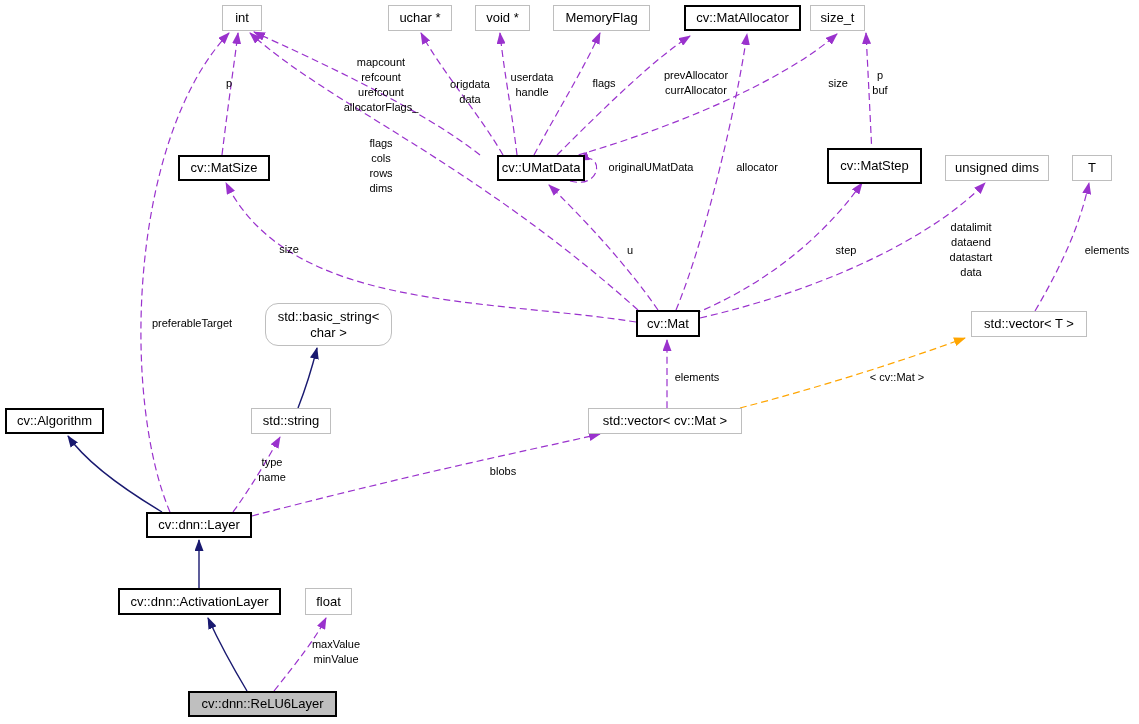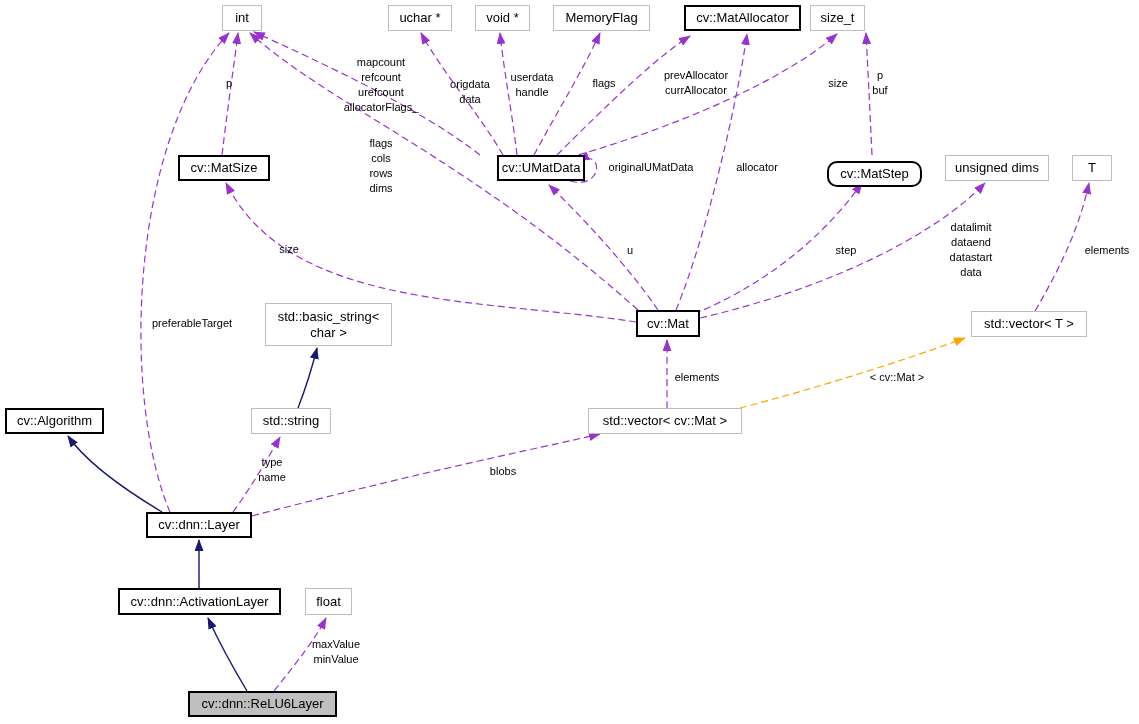--- a/index.html
+++ b/index.html
@@ -75,24 +75,24 @@
 
   <div id="nodes">
       <div class="node ext" style="left: 222px; top: 5px; width: 40px; height: 26px;">int</div>
       <div class="node ext" style="left: 388px; top: 5px; width: 64px; height: 26px;">uchar *</div>
       <div class="node ext" style="left: 475px; top: 5px; width: 55px; height: 26px;">void *</div>
       <div class="node ext" style="left: 553px; top: 5px; width: 97px; height: 26px;">MemoryFlag</div>
       <div class="node ref" style="left: 684px; top: 5px; width: 117px; height: 26px;">cv::MatAllocator</div>
       <div class="node ext" style="left: 810px; top: 5px; width: 55px; height: 26px;">size_t</div>
       <div class="node ref" style="left: 178px; top: 155px; width: 92px; height: 26px;">cv::MatSize</div>
       <div class="node ref" style="left: 469px; top: 155px; width: 88px; height: 26px; margin-left: 28px;">cv::UMatData</div>
-      <div class="node ref" style="left: 827px; top: 161px; width: 95px; height: 26px; border-radius: 10px;">cv::MatStep</div>
+      <div class="node ref" style="left: 827px; top: 148px; width: 95px; height: 36px;">cv::MatStep</div>
       <div class="node ext" style="left: 945px; top: 155px; width: 104px; height: 26px;">unsigned dims</div>
       <div class="node ext" style="left: 1072px; top: 155px; width: 40px; height: 26px;">T</div>
-      <div class="node ext" style="left: 265px; top: 303px; width: 127px; height: 43px;">std::basic_string&lt;
+      <div class="node ext" style="left: 265px; top: 303px; width: 127px; height: 43px; border-radius: 13px;">std::basic_string&lt;
 char &gt;</div>
       <div class="node ref" style="left: 636px; top: 310px; width: 64px; height: 27px;">cv::Mat</div>
       <div class="node ext" style="left: 971px; top: 311px; width: 116px; height: 26px;">std::vector&lt; T &gt;</div>
       <div class="node ref" style="left: 5px; top: 408px; width: 99px; height: 26px;">cv::Algorithm</div>
       <div class="node ext" style="left: 251px; top: 408px; width: 80px; height: 26px;">std::string</div>
       <div class="node ext" style="left: 588px; top: 408px; width: 154px; height: 26px;">std::vector&lt; cv::Mat &gt;</div>
       <div class="node ref" style="left: 146px; top: 512px; width: 106px; height: 26px;">cv::dnn::Layer</div>
       <div class="node ref" style="left: 118px; top: 588px; width: 163px; height: 27px;">cv::dnn::ActivationLayer</div>
       <div class="node ext" style="left: 305px; top: 588px; width: 47px; height: 27px;">float</div>
       <div class="node main" style="left: 188px; top: 691px; width: 149px; height: 26px;">cv::dnn::ReLU6Layer</div>

